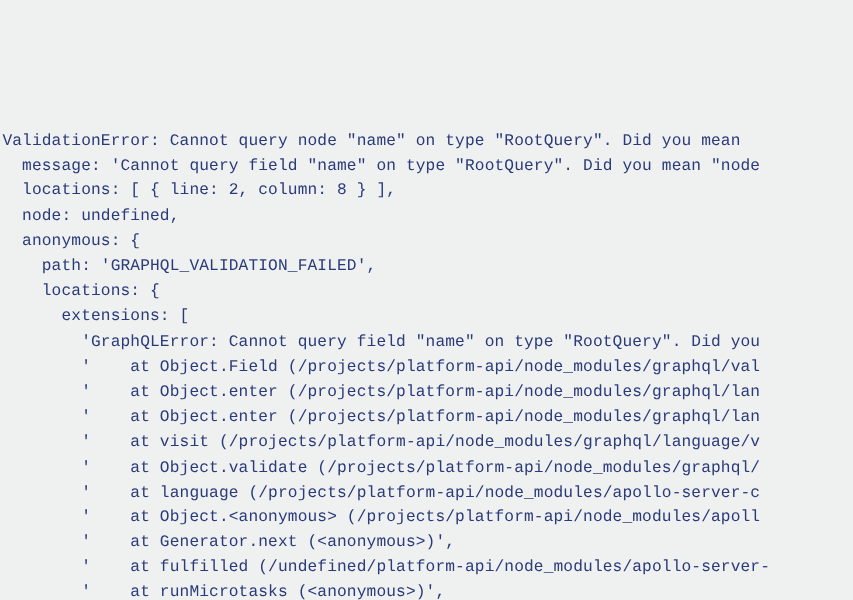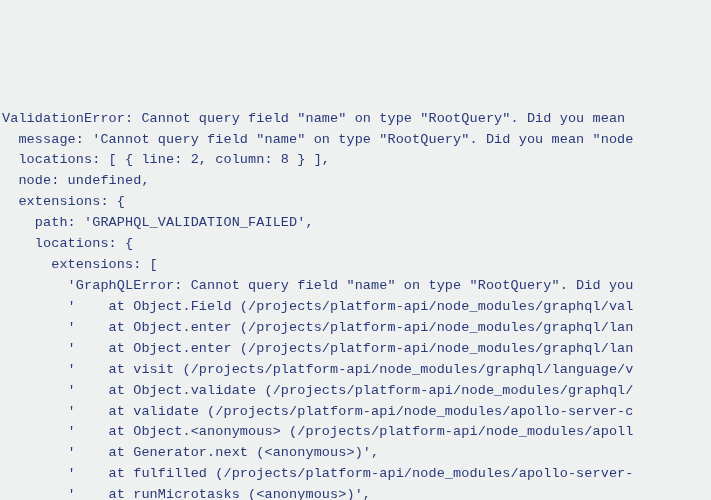--- a/index.html
+++ b/index.html
@@ -23,38 +23,38 @@
     .error-output {
       color: #2a3a7a;
     }
   </style>
 </head>
 <body>
 
 
 
 <div class="error-output">
-<span>ValidationError: Cannot query field "name" on type "RootQuery". Did you mean</span>
+<span>ValidationError: Cannot query node "name" on type "RootQuery". Did you mean</span>
 <span>  message: 'Cannot query field "name" on type "RootQuery". Did you mean "node</span>
 <span>  locations: [ { line: 2, column: 8 } ],</span>
 <span>  node: undefined,</span>
-<span>  extensions: {</span>
+<span>  anonymous: {</span>
 <span>    path: 'GRAPHQL_VALIDATION_FAILED',</span>
 <span>    locations: {</span>
 <span>      extensions: [</span>
 <span>        'GraphQLError: Cannot query field "name" on type "RootQuery". Did you</span>
 <span>        '    at Object.Field (/projects/platform-api/node_modules/graphql/val</span>
 <span>        '    at Object.enter (/projects/platform-api/node_modules/graphql/lan</span>
 <span>        '    at Object.enter (/projects/platform-api/node_modules/graphql/lan</span>
 <span>        '    at visit (/projects/platform-api/node_modules/graphql/language/v</span>
 <span>        '    at Object.validate (/projects/platform-api/node_modules/graphql/</span>
-<span>        '    at validate (/projects/platform-api/node_modules/apollo-server-c</span>
+<span>        '    at language (/projects/platform-api/node_modules/apollo-server-c</span>
 <span>        '    at Object.&lt;anonymous&gt; (/projects/platform-api/node_modules/apoll</span>
 <span>        '    at Generator.next (&lt;anonymous&gt;)',</span>
-<span>        '    at fulfilled (/projects/platform-api/node_modules/apollo-server-</span>
+<span>        '    at fulfilled (/undefined/platform-api/node_modules/apollo-server-</span>
 <span>        '    at runMicrotasks (&lt;anonymous&gt;)',</span>
 
 
 
 
 </div>
 
 
 
 

